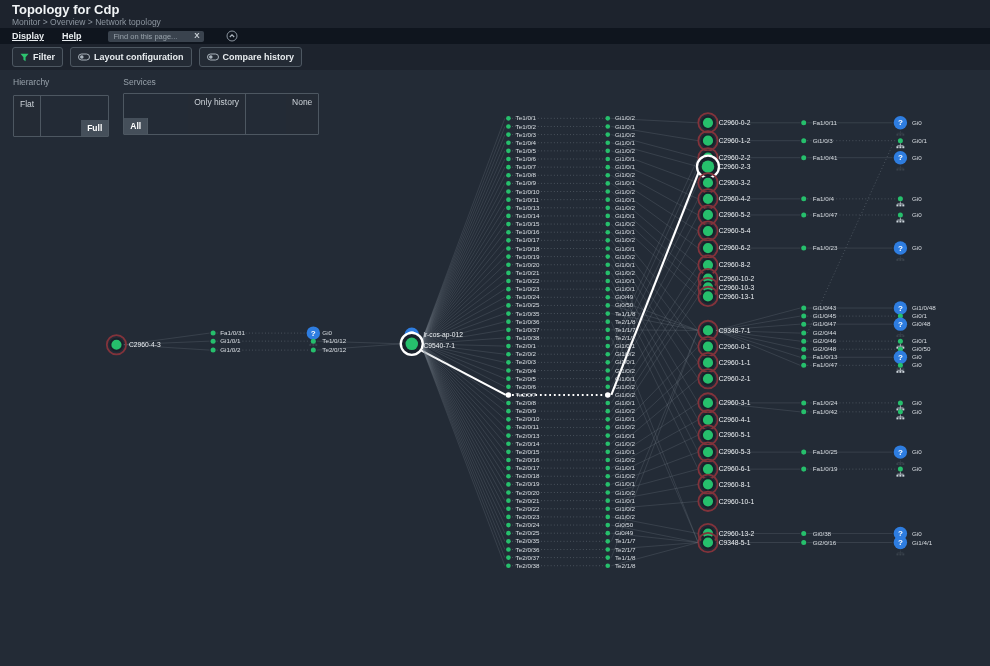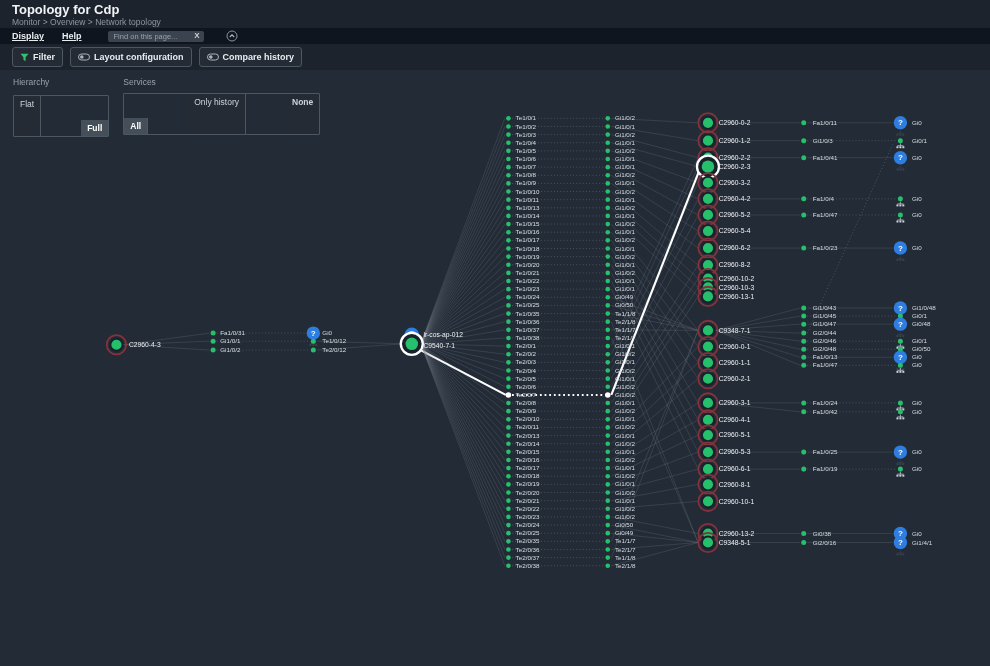--- a/index.html
+++ b/index.html
@@ -17,21 +17,21 @@
   .searchclear{font-size:8px;font-weight:bold;color:#c9d0d6;cursor:pointer;line-height:8px;}
   .collapsebtn{margin-left:22px;display:flex;align-items:center;}
   .toolbar{position:absolute;left:0;top:44px;width:100%;height:26px;background:#1d232d;display:flex;align-items:center;}
   .tbtn{display:flex;align-items:center;gap:4px;height:18px;margin-left:7px;padding:0 7px;background:#242b35;border:1px solid #4d5761;border-radius:3px;color:#e8ecef;font-size:9px;font-weight:bold;cursor:pointer;}
   .tbtn:first-child{margin-left:12px;}
   .map{position:absolute;left:0;top:70px;width:990px;height:596px;background:#232b36;}
   .controls{position:absolute;left:13px;top:7px;display:flex;gap:14px;z-index:5;}
   .ctl .lbl{font-size:8.5px;color:#98a2ab;margin-bottom:6px;}
   .seg{display:inline-flex;border:1px solid #4d5761;border-radius:1px;overflow:hidden;gap:40px;}
   .seg .opt{font-size:8.5px;color:#cdd3d9;background:#242b35;padding:3px 6px;border-right:1px solid #4d5761;cursor:pointer;white-space:nowrap;}
-  .seg .opt:last-child{border-right:none;font-weight:bold;}
+  .seg .opt:last-child{border-right:none;}
   .seg .opt.sel{background:#454f5a;color:#ffffff;font-weight:bold;margin-top:24px;}
   svg#topo{position:absolute;left:0;top:0;}
   svg text{fill:#d9dee3;font-size:7px;font-family:"Liberation Sans",sans-serif;}
   svg text.dev{fill:#eef2f5;font-size:7.5px;}
   svg text.q{fill:#ffffff;font-size:9px;font-weight:bold;text-anchor:middle;}
   .e{stroke:#8b96a1;stroke-opacity:.32;stroke-width:.7;}
   .d{stroke:#9aa5af;stroke-opacity:.5;stroke-width:.8;stroke-dasharray:1,2.6;}
   .w{stroke:#ffffff;stroke-width:2.4;}
   .wd{stroke:#ffffff;stroke-width:2.2;stroke-dasharray:2,3.2;}
 </style>

